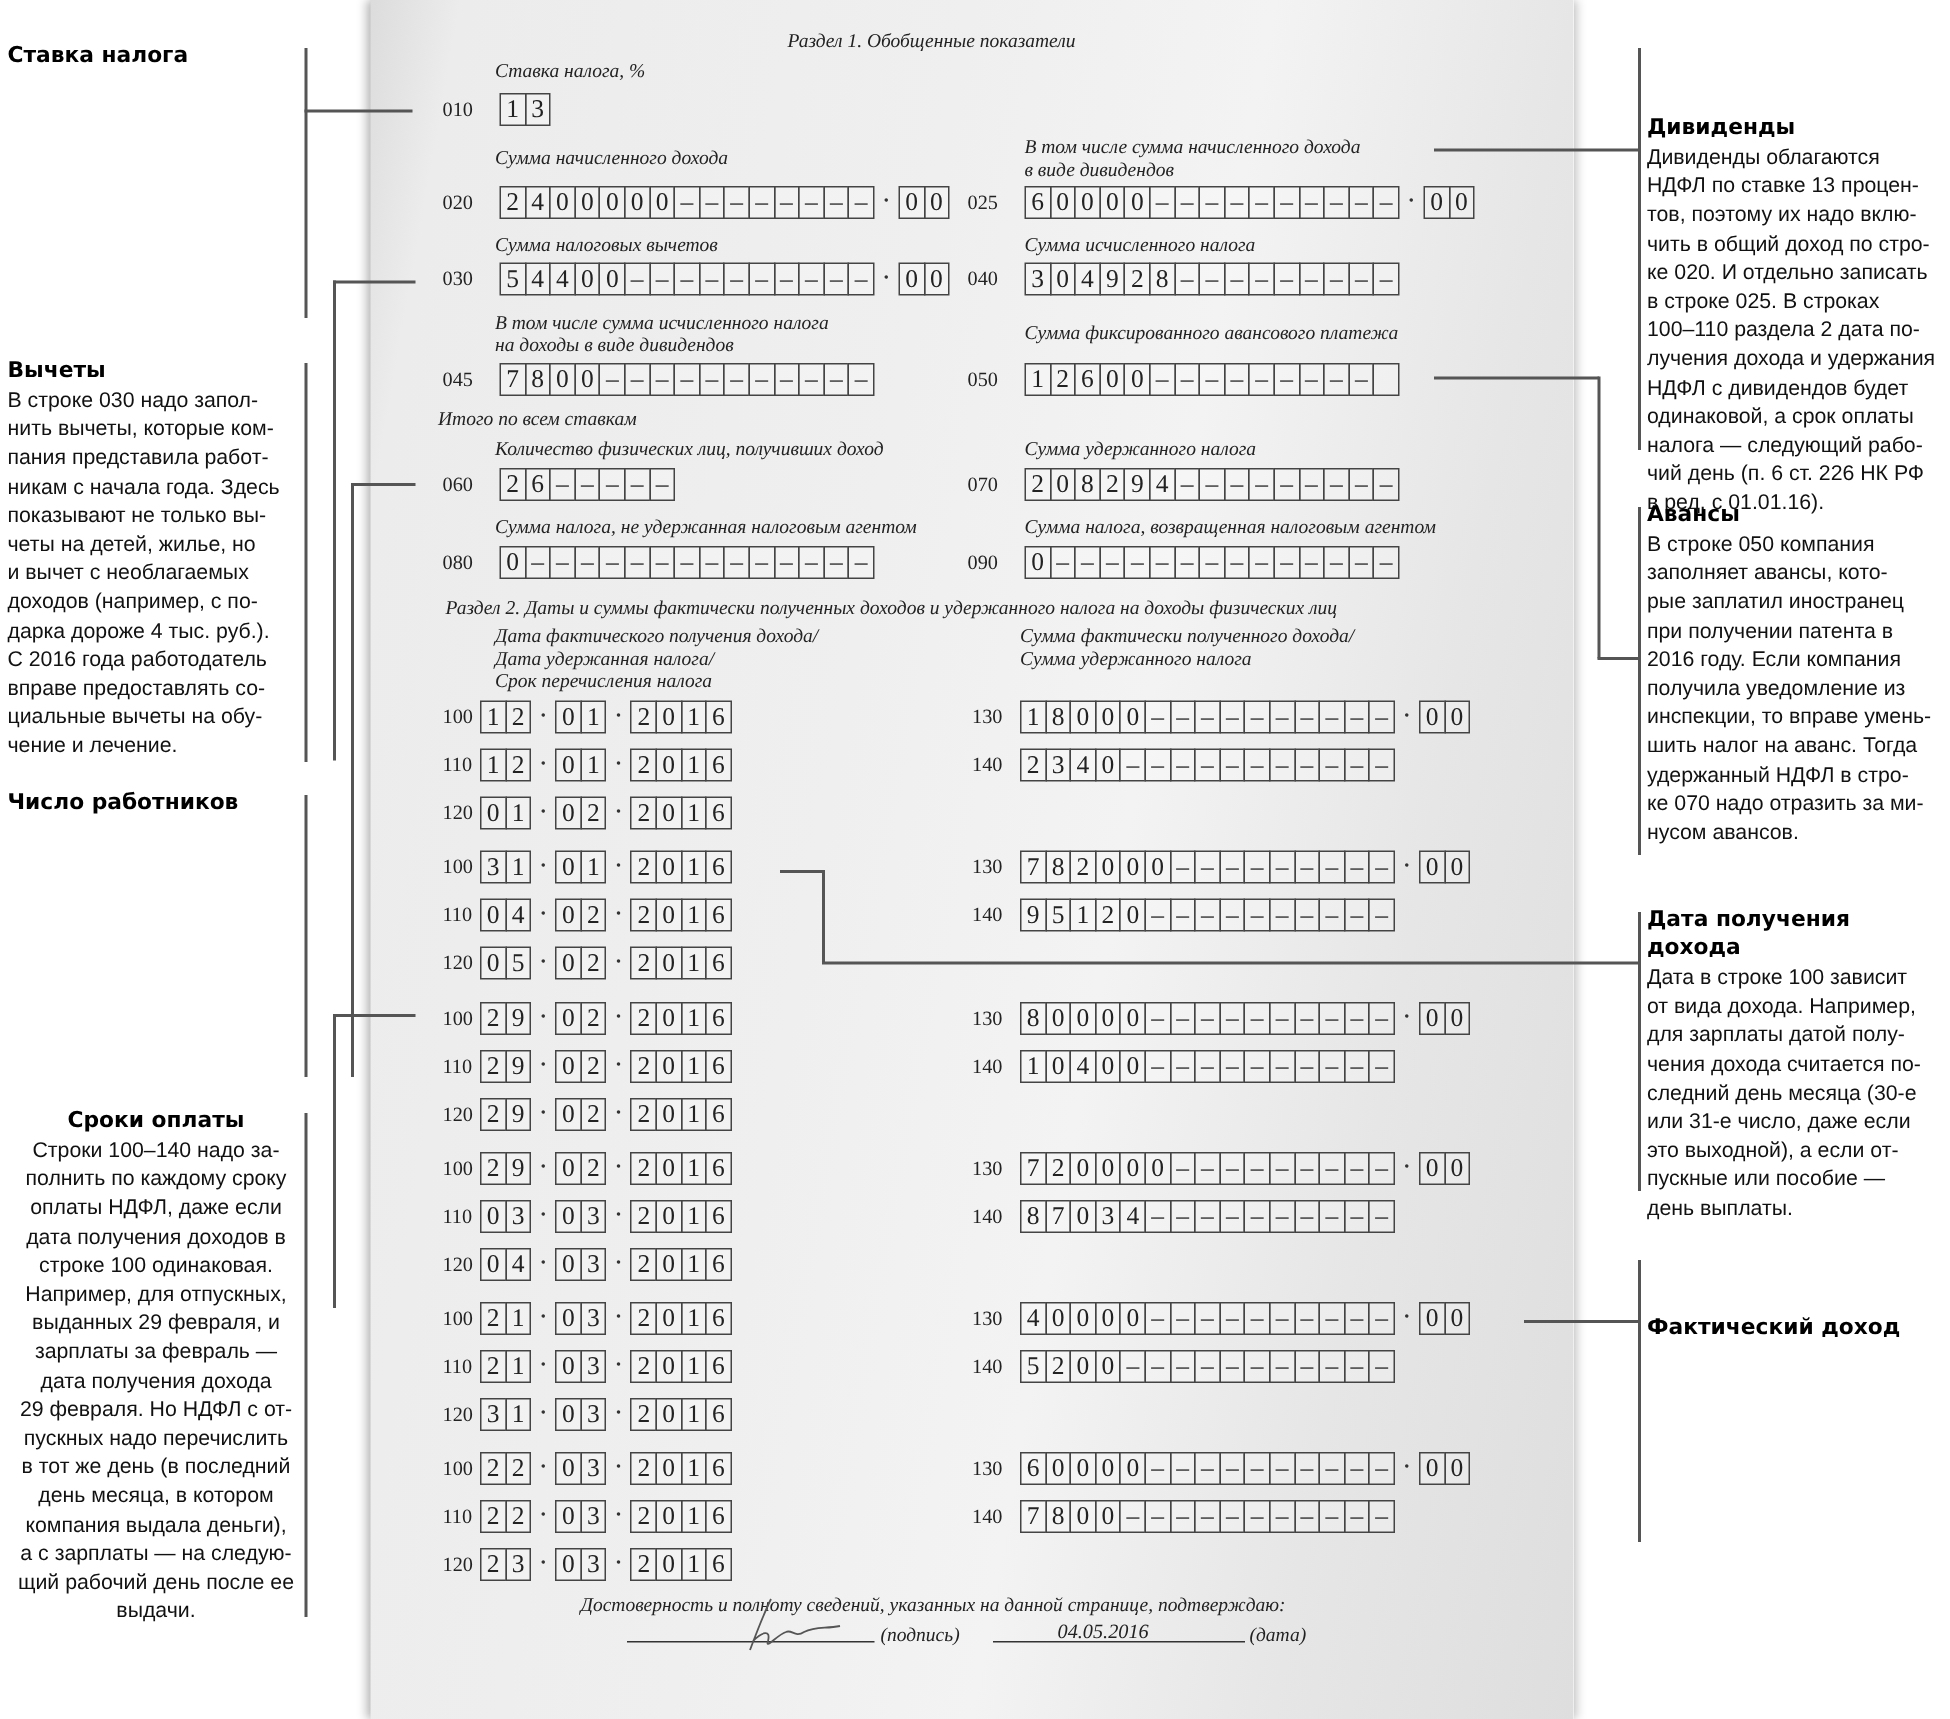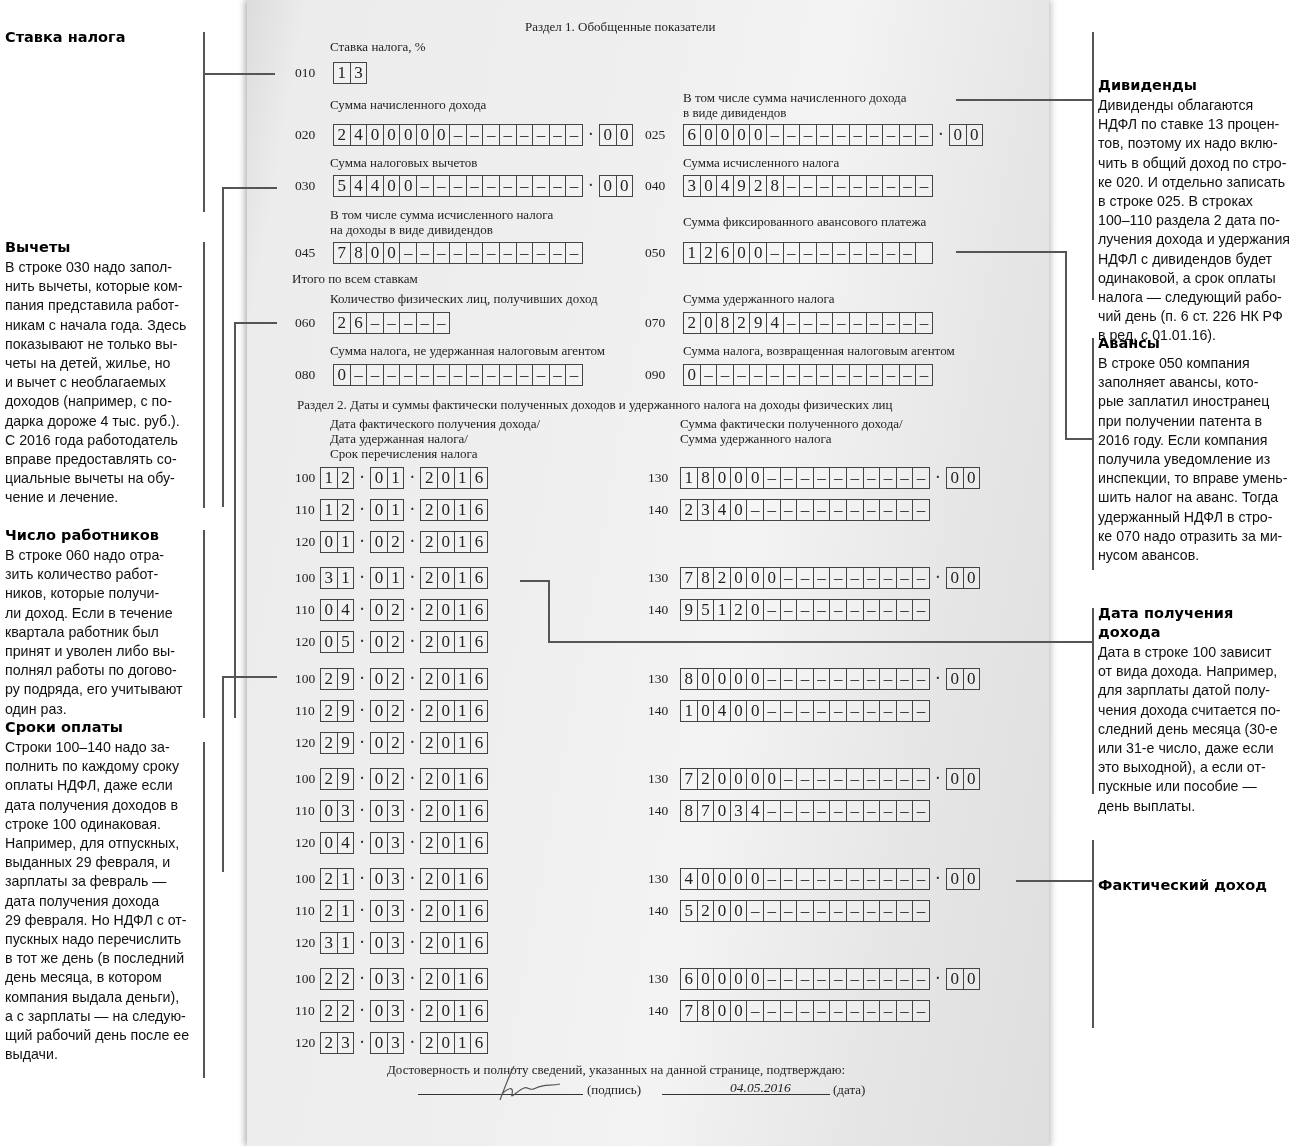--- a/index.html
+++ b/index.html
@@ -14,46 +14,45 @@
   .right-note { left: 1098px; width: 200px; }
 
   .vline { position: absolute; width: 1.5px; background: #555; }
   .hline { position: absolute; height: 1.5px; background: #555; }
 
   
   .paper { position: absolute; left: 247px; top: 0; width: 802px; height: 1146px;
            background: linear-gradient(100deg, #dcdcdc 0%, #ececec 6%, #efefef 40%, #f3f3f3 60%, #e6e6e6 80%, #dedede 100%);
            box-shadow: -3px 0 6px rgba(0,0,0,0.25), 3px 0 6px rgba(0,0,0,0.18); }
 
-  .ptext { position: absolute; font-family: "Liberation Serif", serif; font-size: 13px; line-height: 15px; color: #222; white-space: nowrap; }
+  .ptext { position: absolute; font-family: "Liberation Serif", serif; font-size: 13px; line-height: 15px; color: #222; white-space: nowrap; font-style: italic; }
   .code { position: absolute; font-family: "Liberation Serif", serif; font-size: 13.5px; color: #222; }
   .cells { position: absolute; display: flex; align-items: center; height: 22px; }
   .cell { width: 17.6px; height: 22px; border: 1px solid #444; margin-left: -1px; display: flex; align-items: center; justify-content: center;
           font-family: "Liberation Serif", serif; font-size: 17px; color: #222; background: rgba(255,255,255,0.25); }
   .cell:first-child { margin-left: 0; }
   .grp { display: flex; }
   .dot { width: 16px; text-align: center; font-size: 14px; font-weight: bold; color: #333; }
   .sig-line { position: absolute; height: 1px; background: #333; }
-  .sig-date { position: absolute; font-family: "Liberation Serif", serif; font-style: italic; font-size: 13.5px; color: #222; margin-left: 25px; }
+  .sig-date { position: absolute; font-family: "Liberation Serif", serif; font-style: italic; font-size: 13.5px; color: #222; }
 </style>
 </head>
 <body>
 
 <div class="note left-note" style="top:28px;">
   <h3>Ставка налога</h3>
 </div>
 <div class="note left-note" style="top:238px;">
   <h3>Вычеты</h3>
   <p>В строке 030 надо запол-<br>нить вычеты, которые ком-<br>пания представила работ-<br>никам с начала года. Здесь<br>показывают не только вы-<br>четы на детей, жилье, но<br>и вычет с необлагаемых<br>доходов (например, с по-<br>дарка дороже 4 тыс. руб.).<br>С 2016 года работодатель<br>вправе предоставлять со-<br>циальные вычеты на обу-<br>чение и лечение.</p>
 </div>
 <div class="note left-note" style="top:526px;">
   <h3>Число работников</h3>
-  <p>В строке 060 надо отра-<br>зить количество работ-<br>ников, которые получи-<br>ли доход. Если в течение<br>квартала работник был<br>принят и уволен либо вы-<br>полнял работы по догово-<br>ру подряда, его учитывают<br>один раз.</p>
 </div>
-<div class="note left-note" style="top:718px;">
+<div class="note left-note" style="top:738px;text-align:center;">
   <h3>Сроки оплаты</h3>
   <p>Строки 100–140 надо за-<br>полнить по каждому сроку<br>оплаты НДФЛ, даже если<br>дата получения доходов в<br>строке 100 одинаковая.<br>Например, для отпускных,<br>выданных 29 февраля, и<br>зарплаты за февраль —<br>дата получения дохода<br>29 февраля. Но НДФЛ с от-<br>пускных надо перечислить<br>в тот же день (в последний<br>день месяца, в котором<br>компания выдала деньги),<br>а с зарплаты — на следую-<br>щий рабочий день после ее<br>выдачи.</p>
 </div>
 
 <div class="note right-note" style="top:28px;margin-top:48px;">
   <h3>Дивиденды</h3>
   <p>Дивиденды облагаются<br>НДФЛ по ставке 13 процен-<br>тов, поэтому их надо вклю-<br>чить в общий доход по стро-<br>ке 020. И отдельно записать<br>в строке 025. В строках<br>100–110 раздела 2 дата по-<br>лучения дохода и удержания<br>НДФЛ с дивидендов будет<br>одинаковой, а срок оплаты<br>налога — следующий рабо-<br>чий день (п. 6 ст. 226 НК РФ<br>в ред. с 01.01.16).</p>
 </div>
 <div class="note right-note" style="top:334px;">
   <h3>Авансы</h3>

